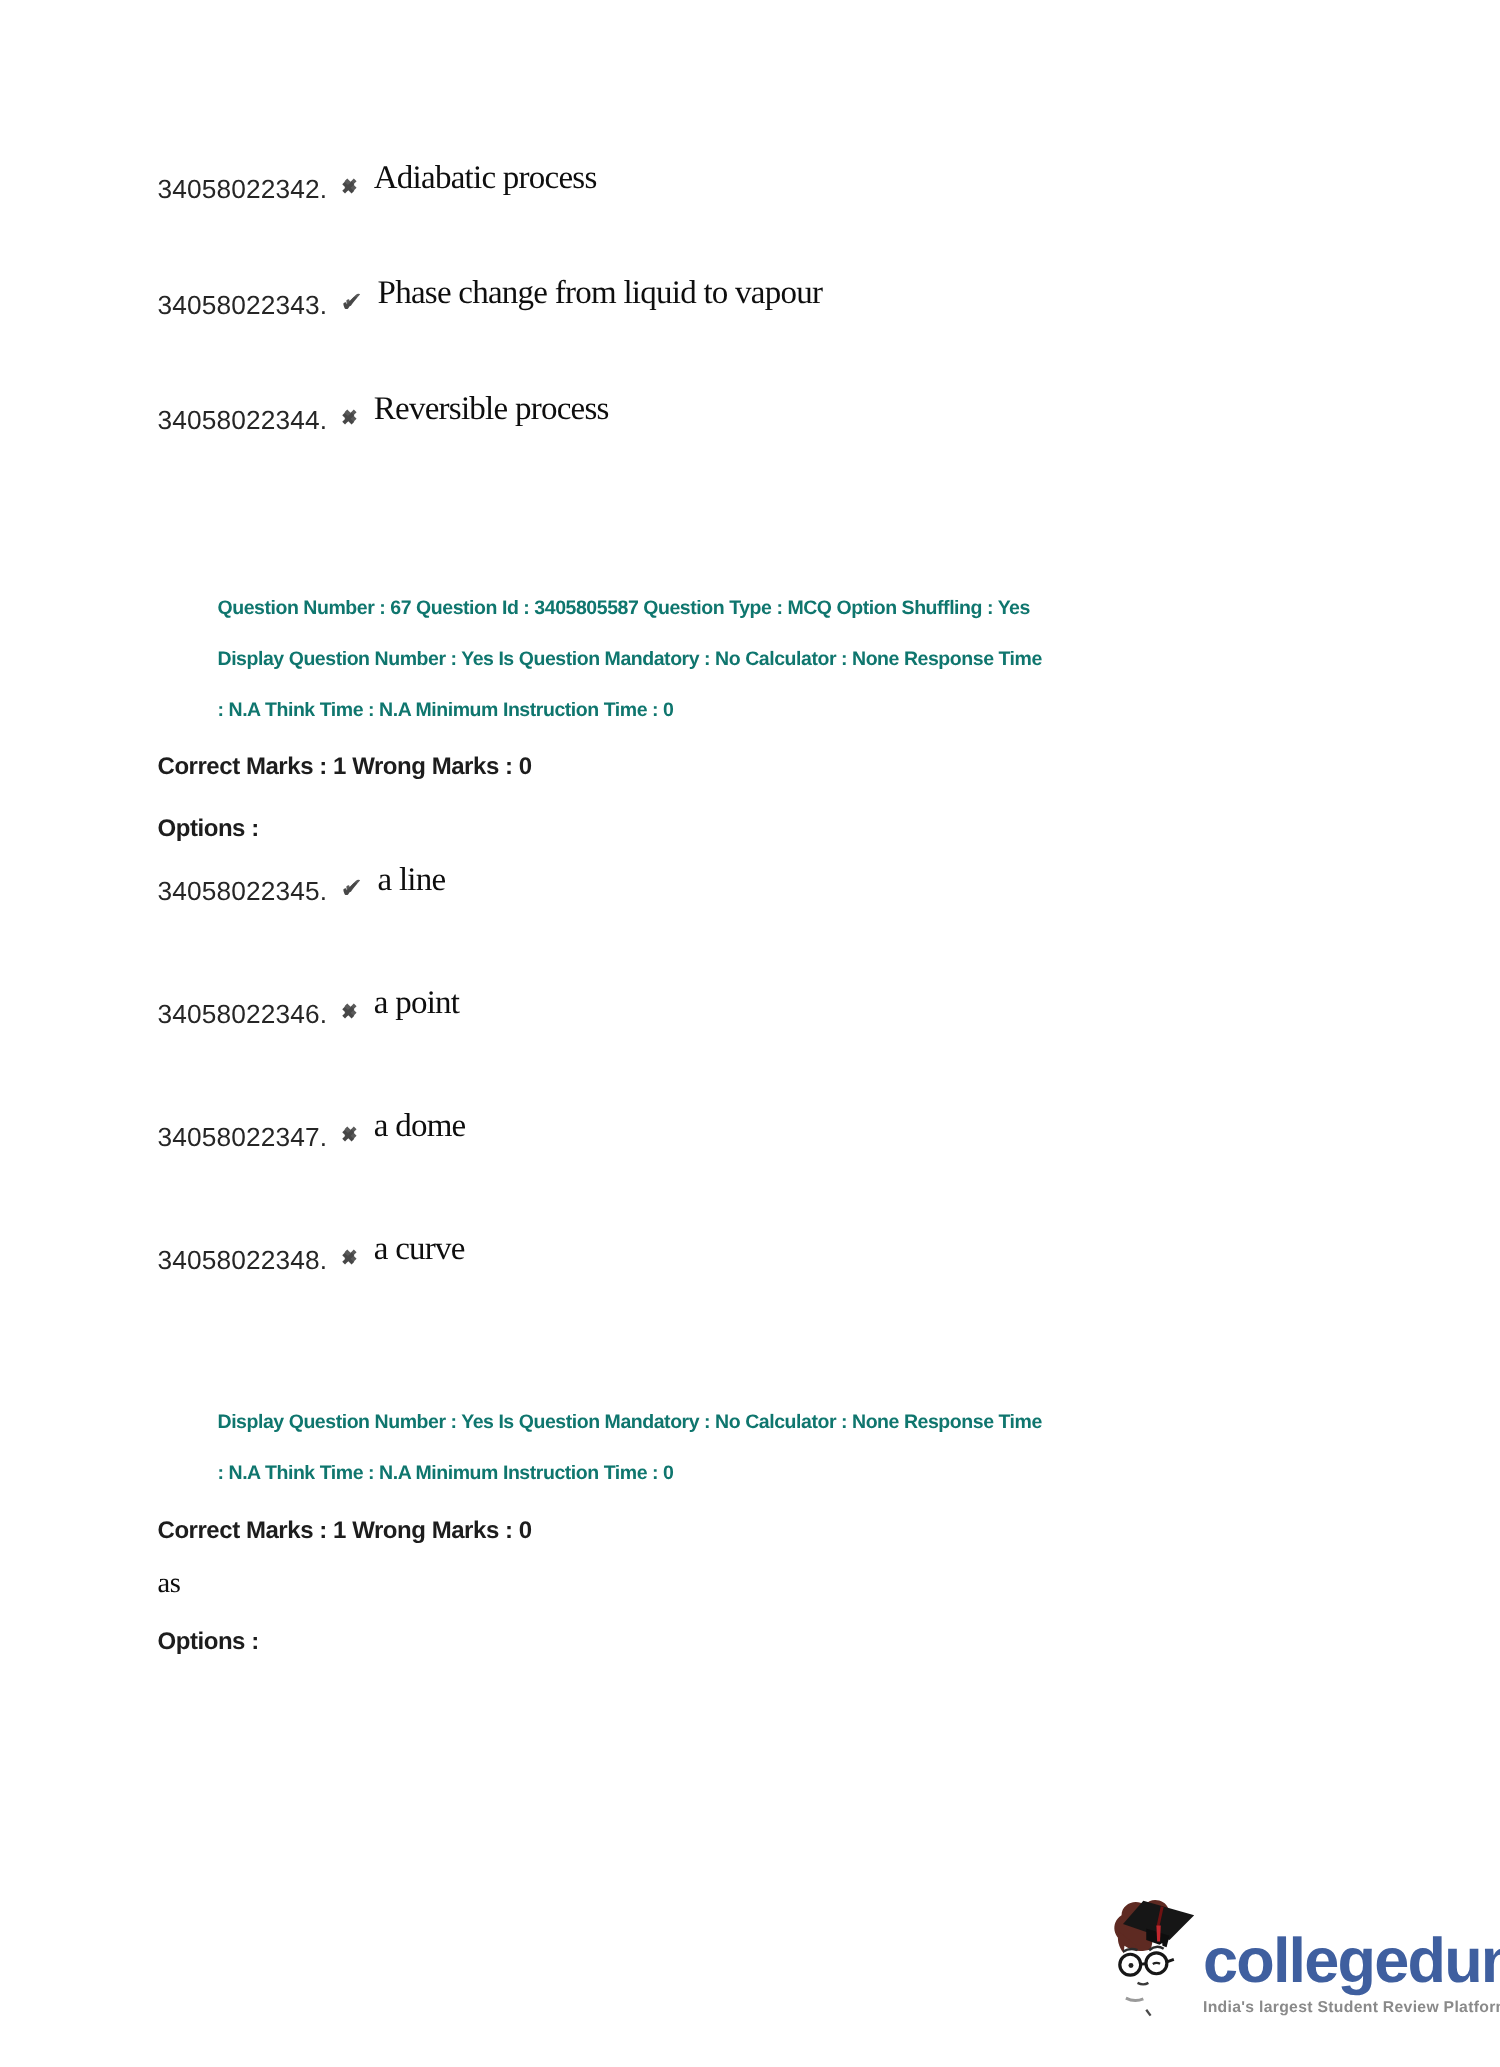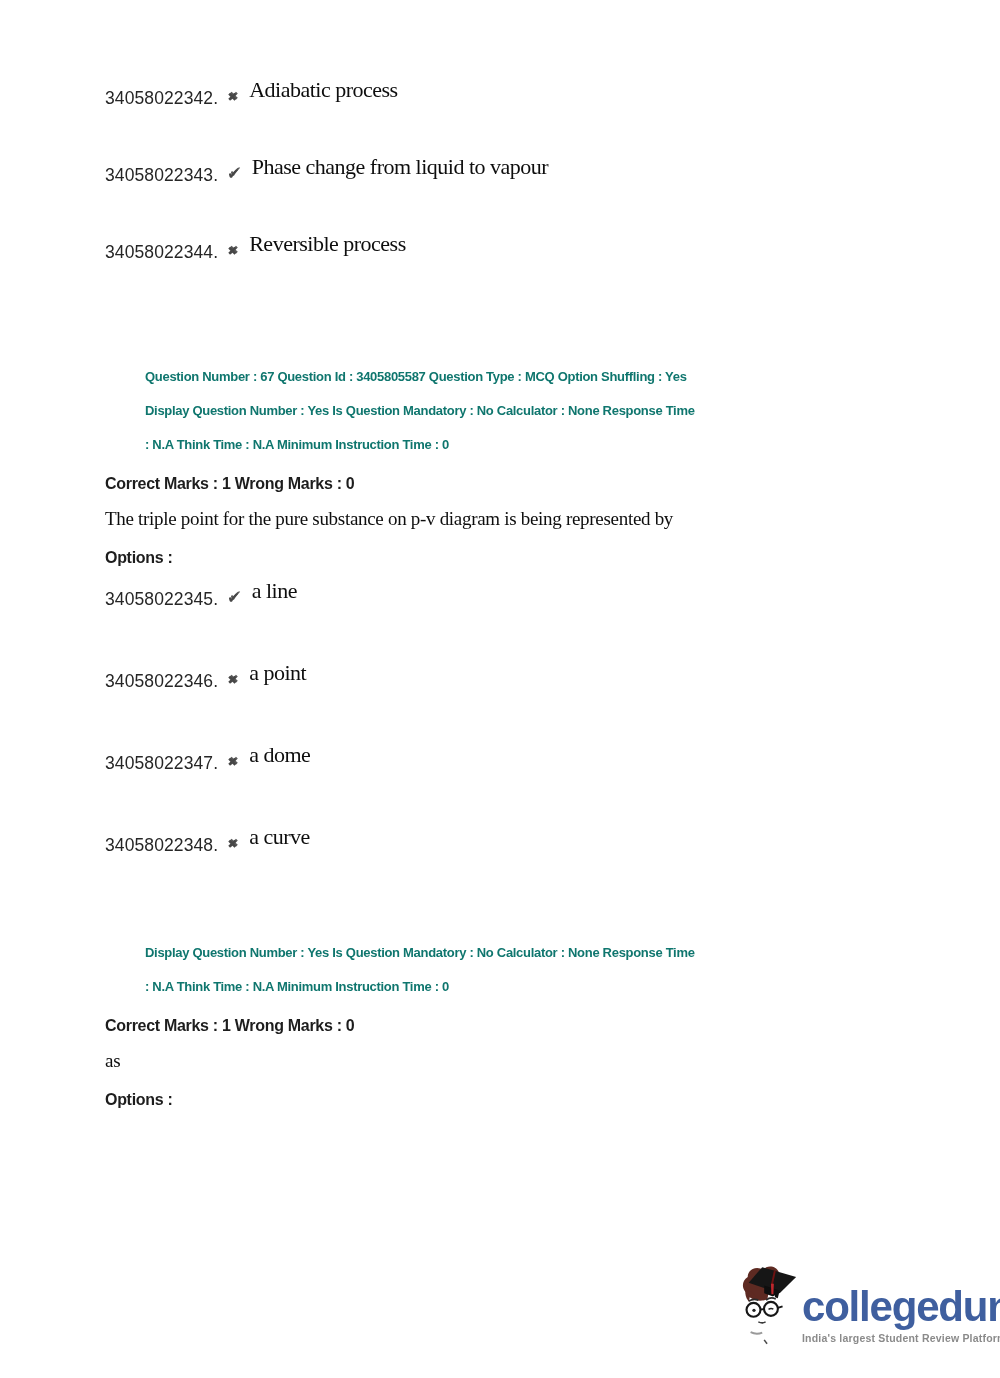--- a/index.html
+++ b/index.html
@@ -6,21 +6,21 @@
   .page {
     position: relative;
     width: 1000px;
     height: 1378px;
     background: #ffffff;
     font-family: "Liberation Sans", sans-serif;
     color: #1d1d1d;
     overflow: hidden;
   }
   .content {
-    padding: 84px 95px 0 105px;
+    padding: 112px 95px 0 105px;
   }
 
   
   .opt-row {
     display: flex;
     align-items: baseline;
     height: 34px;
     white-space: nowrap;
   }
   .opt-num {
@@ -153,23 +153,20 @@
       </div>
     </section>
 
     <section class="question-block q67">
       <div class="q-meta">
         <div>Question Number : 67 Question Id : 3405805587 Question Type : MCQ Option Shuffling : Yes</div>
         <div>Display Question Number : Yes Is Question Mandatory : No Calculator : None Response Time</div>
         <div>: N.A Think Time : N.A Minimum Instruction Time : 0</div>
       </div>
       <div class="q-marks">Correct Marks : 1 Wrong Marks : 0</div>
-      <div class="q-text">
-        <div>The triple point for the pure substance on p-v diagram is being represented by</div>
-      </div>
       <div class="q-options-label">Options :</div>
       <div class="q-opts">
         <div class="opt-row">
           <span class="opt-num">34058022345.</span>
           <span class="mark correct">✔</span>
           <span class="opt-text">a line</span>
         </div>
         <div class="opt-row">
           <span class="opt-num">34058022346.</span>
           <span class="mark wrong">✖</span>

